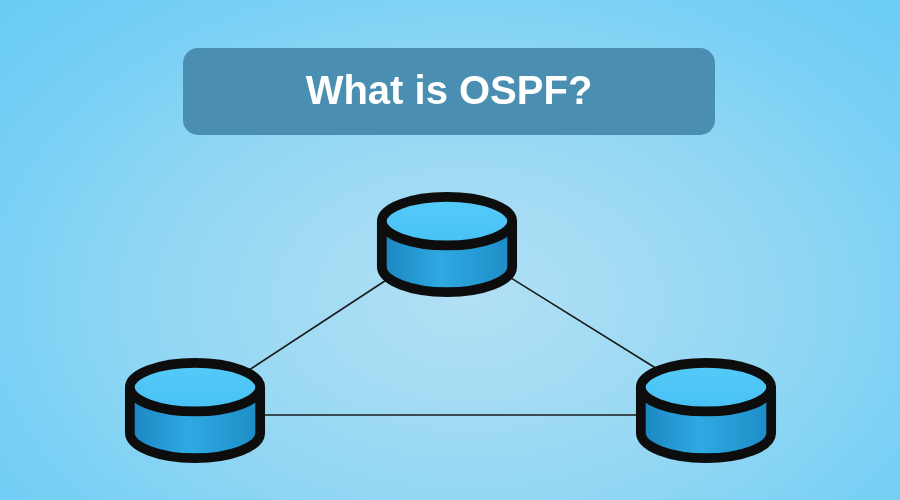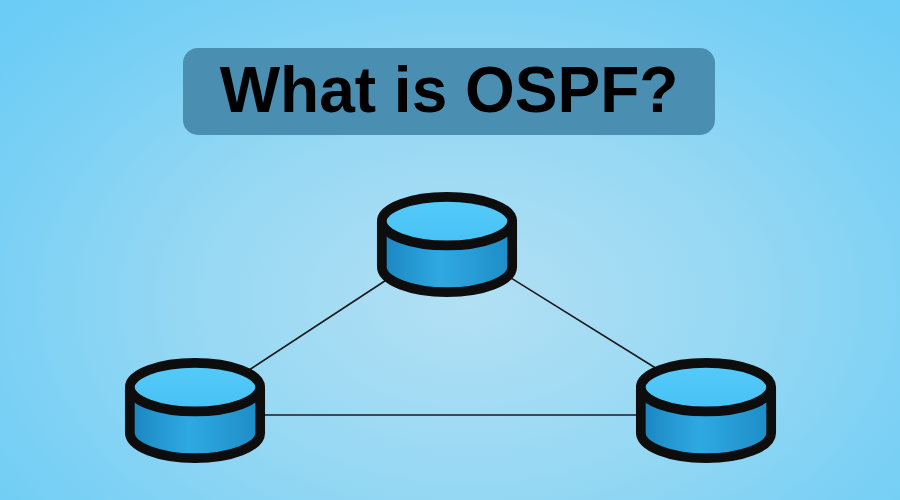--- a/index.html
+++ b/index.html
@@ -21,22 +21,22 @@
     top: 48px;
     width: 532px;
     height: 87px;
     background: #4a8fb1;
     border-radius: 15px;
     display: flex;
     align-items: center;
     justify-content: center;
   }
   .banner .title-text {
-    color: #000000;
-    font-size: 64px;
+    color: #ffffff;
+    font-size: 40px;
     font-weight: bold;
     letter-spacing: 0px;
     line-height: 1;
     padding-bottom: 4px;
     text-align: left;
     white-space: nowrap;
   }
   .diagram-svg {
     position: absolute;
     left: 0;

